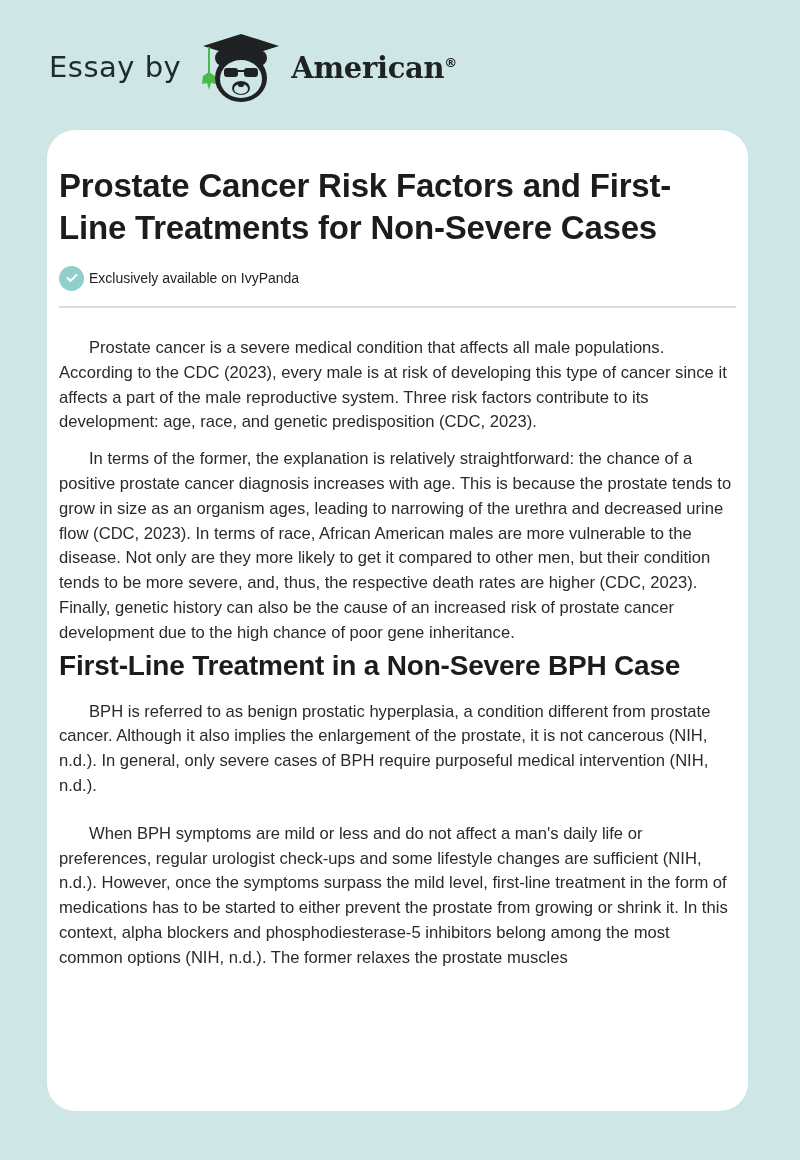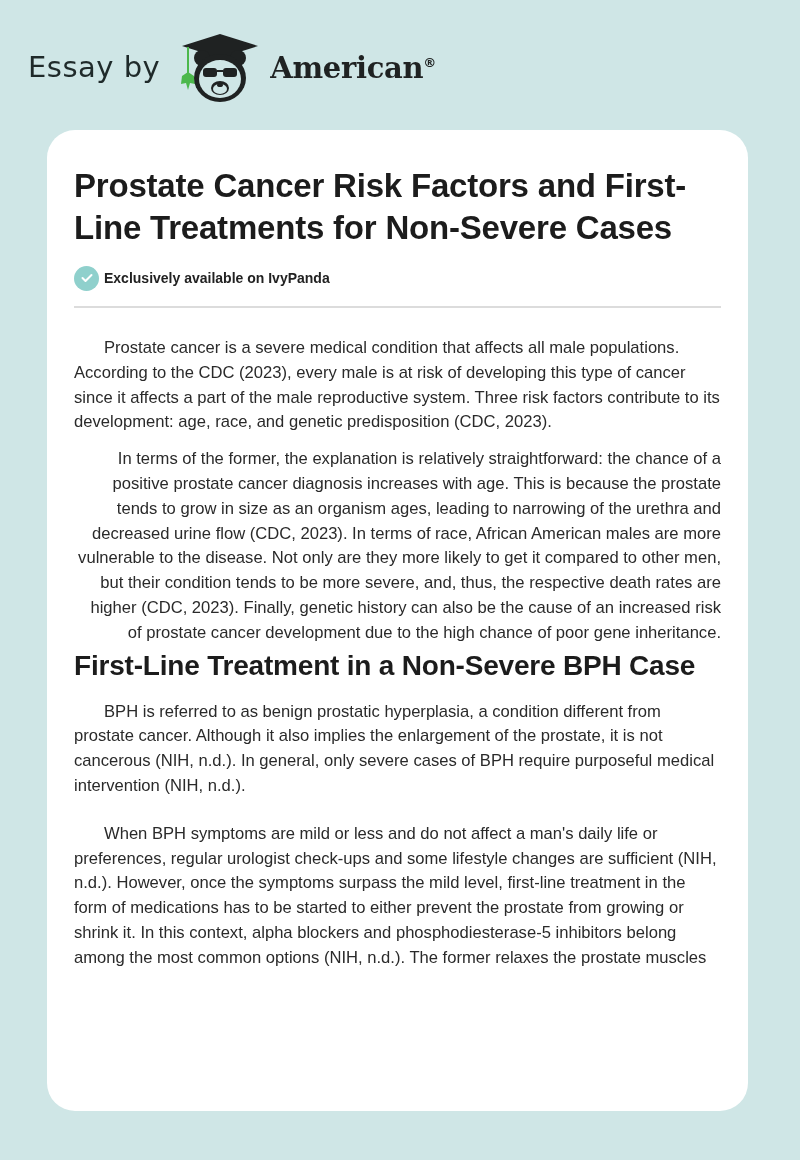--- a/index.html
+++ b/index.html
@@ -10,21 +10,21 @@
       overflow: hidden;
       font-family: "Liberation Sans", sans-serif;
       color: #222;
     }
     .header {
       position: absolute;
       left: 0; top: 0;
       width: 800px; height: 130px;
       display: flex;
       align-items: center;
-      padding-left: 28px;
+      padding-left: 49px;
     }
     .brand-prefix {
       font-family: "DejaVu Sans", sans-serif;
       font-size: 29px;
       color: #1f2a2a;
       letter-spacing: 0.5px;
       margin-right: 18px;
       margin-top: 4px;
     }
     .logo-icon {
@@ -47,21 +47,21 @@
       font-weight: bold;
       color: #1f2222;
     }
     .card {
       position: absolute;
       left: 47px; top: 130px;
       width: 701px; height: 981px;
       background: #ffffff;
       border-radius: 28px;
       overflow: hidden;
-      padding: 0 27px;
+      padding: 0 12px;
     }
     .title {
       margin-top: 35px;
       font-family: "Liberation Sans", sans-serif;
       font-weight: bold;
       font-size: 33px;
       line-height: 42px;
       color: #1c1c1c;
       letter-spacing: -0.2px;
     }
@@ -74,21 +74,21 @@
     .check-icon {
       width: 25px; height: 25px;
       border-radius: 50%;
       background: #8fd0cc;
       display: flex;
       align-items: center;
       justify-content: center;
       margin-right: 5px;
     }
     .exclusive-label {
-      font-weight: bold;
+      font-weight: normal;
       font-size: 14px;
       color: #222;
     }
     .divider {
       margin-top: 14px;
       height: 2px;
       background: #dcdcdc;
       width: 100%;
     }
     .h2 {
@@ -100,21 +100,21 @@
     }
     .h2.first { margin-top: 22px; }
     .h2.second { }
     .para {
       font-size: 16.6px;
       line-height: 24.8px;
       color: #2a2a2a;
       text-indent: 30px;
     }
     .para.p1 { margin-top: 28px; }
-    .para.p2 { margin-top: 12px; text-align: right; }
+    .para.p2 { margin-top: 12px; }
     .para.p3 { margin-top: 14px; }
     .para.p4 { margin-top: 23px; }
   </style>
 </head>
 <body>
 
 <div class="header">
   <span class="brand-prefix">Essay by</span>
   <svg class="logo-icon" viewBox="0 0 84 76" xmlns="http://www.w3.org/2000/svg">
 

